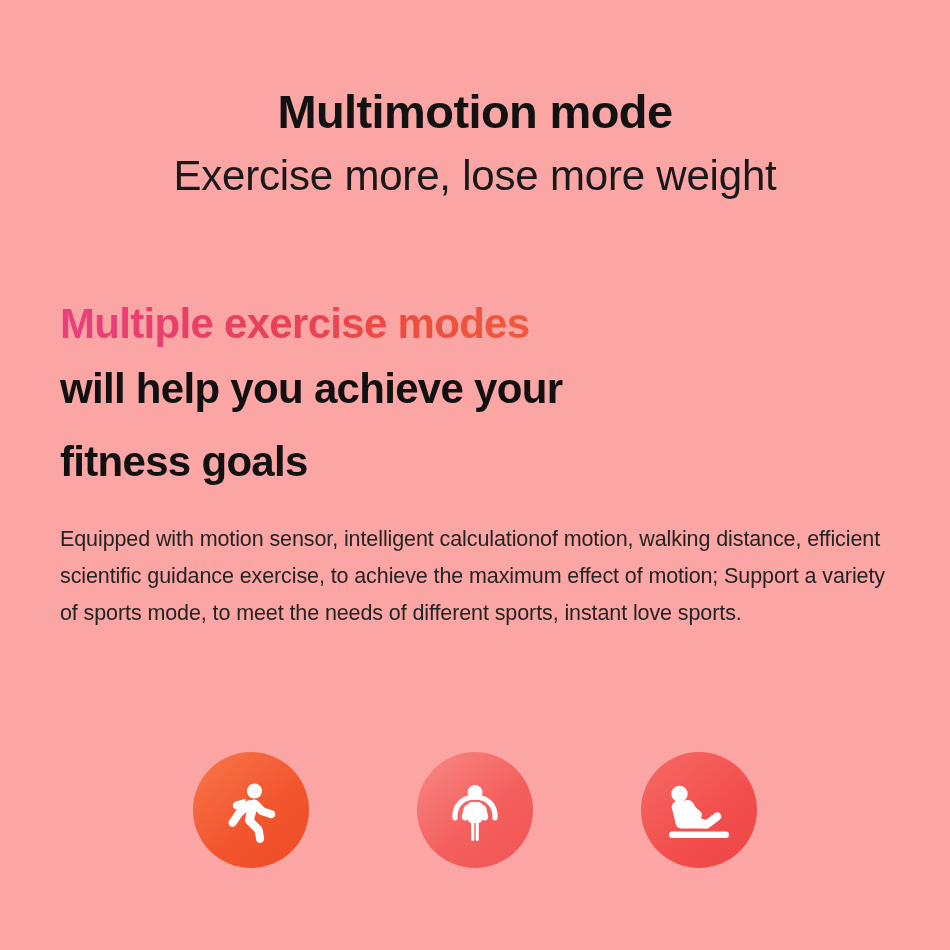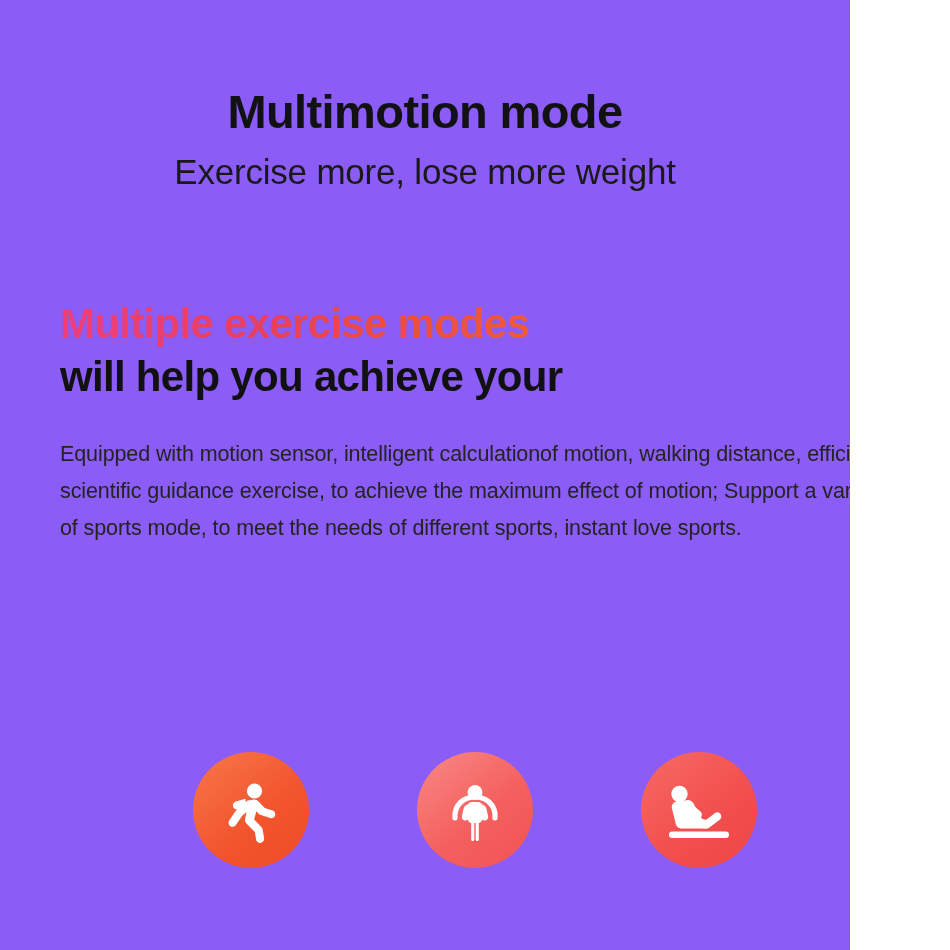--- a/index.html
+++ b/index.html
@@ -6,42 +6,42 @@
 
   html, body {
     width:950px; height:950px;
     background:#ffffff;
     font-family:"Liberation Sans", sans-serif;
     -webkit-font-smoothing:antialiased;
   }
 
   .page {
     position:relative;
-    width:850px; height:950px;
-    background:#8b5cf6;
+    width:950px; height:950px;
+    background:#fca5a5;
     overflow:hidden;
   }
 
   
   .header {
     position:absolute;
     top:86px; left:0; right:0;
     text-align:center;
   }
   .header-title {
     font-size:47px;
     font-weight:bold;
     color:#121212;
     letter-spacing:-0.6px;
     line-height:1.12;
     font-stretch:condensed;
   }
   .header-subtitle {
     margin-top:13px;
-    font-size:35px;
+    font-size:42px;
     font-weight:400;
     color:#191919;
     letter-spacing:-0.2px;
     line-height:1.15;
   }
 
   
   .content {
     position:absolute;
     top:300px; left:60px;
@@ -65,20 +65,21 @@
     color:transparent;
     -webkit-text-fill-color:transparent;
   }
 
   .lede-dark {
     font-size:42px;
     font-weight:bold;
     color:#111111;
     line-height:1.45;
     letter-spacing:-0.7px;
+    margin-top:12px;
   }
 
   .body-copy {
     margin-top:28px;
     width:828px;
     font-size:21.5px;
     font-weight:400;
     color:#232323;
     line-height:1.73;
     letter-spacing:-0.1px;
@@ -121,20 +122,21 @@
   <div class="header">
     <div class="header-title">Multimotion mode</div>
     <div class="header-subtitle">Exercise more,  lose more weight</div>
   </div>
 
   <div class="content">
 
     <div>
       <span class="lede-gradient">Multiple exercise modes</span>
       <div class="lede-dark">will help you achieve your</div>
+      <div class="lede-dark">fitness goals</div>
     </div>
 
     <p class="body-copy">Equipped with motion sensor, intelligent calculationof motion, walking distance, efficient scientific guidance exercise, to achieve the maximum effect of motion; Support a variety of sports mode, to meet the needs of different sports, instant love sports.</p>
   </div>
 
   <div class="icon-row">
 
     <div class="icon-badge badge-run">
       <svg width="70" height="70" viewBox="0 0 70 70" aria-hidden="true">
         <g fill="#ffffff">

